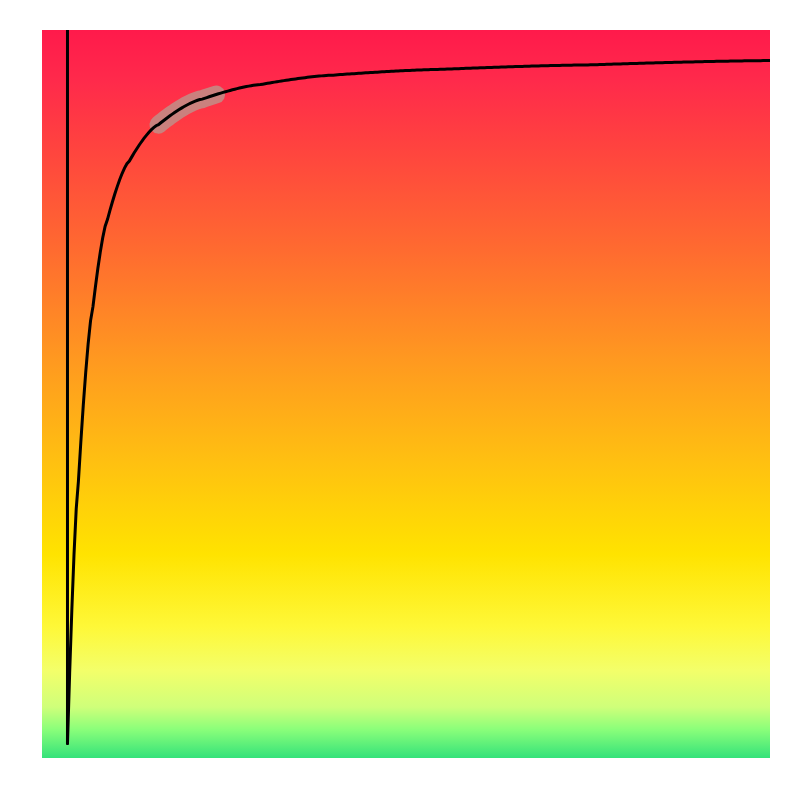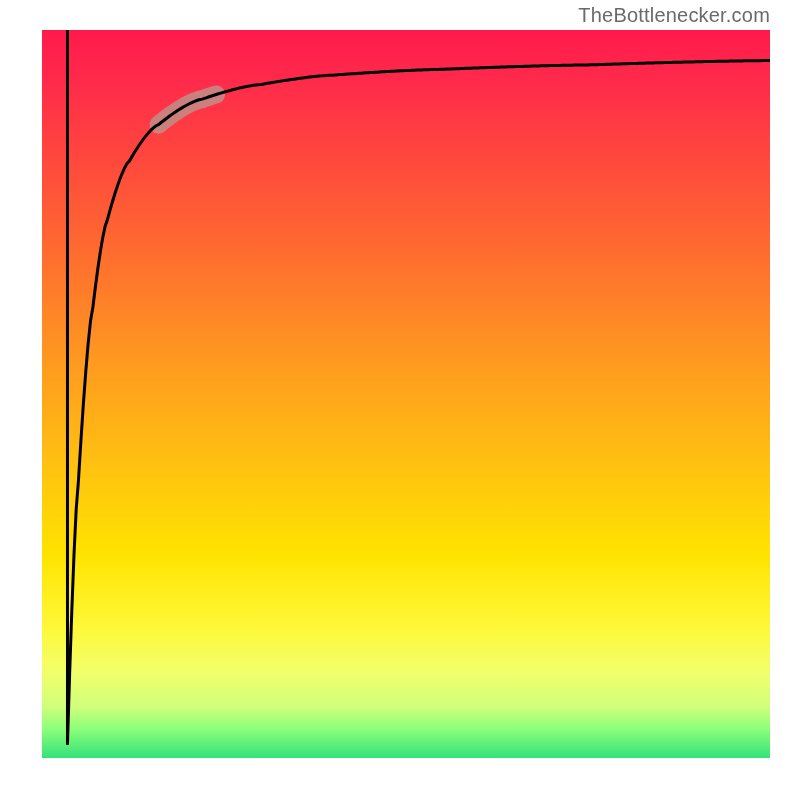--- a/index.html
+++ b/index.html
@@ -59,21 +59,20 @@
     color: #6a6a6a;
     font-size: 20px;
     letter-spacing: 0.2px;
   }
 </style>
 </head>
 <body>
 
 <div class="stage">
 
-  <div class="source-label">TheBottlenecker.com</div>
 
   <div class="plot-box">
     <div class="grad-bg"></div>
 
     <svg id="curveSvg" class="curve-layer" viewBox="0 0 728 728" preserveAspectRatio="none">
 
     <rect x="-12" y="0" width="12" height="728" fill="#000000"></rect>
         <rect x="-12" y="728" width="740" height="12" fill="#000000"></rect>
         <path d="M 116.48 94.64 L 118.78 92.78 L 121.08 90.97 L 123.38 89.19 L 125.68 87.46 L 127.97 85.78 L 130.27 84.14 L 132.57 82.55 L 134.87 81.01 L 137.17 79.53 L 139.47 78.11 L 141.77 76.75 L 144.07 75.46 L 146.37 74.23 L 148.67 73.09 L 150.96 72.04 L 153.26 71.08 L 155.56 70.25 L 157.86 69.57 L 160.16 69.16 L 162.49 68.35 L 164.82 67.56 L 167.15 66.77 L 169.48 66.01 L 171.81 65.25 L 174.14 64.52" fill="none" stroke="#c48a84" stroke-width="18" stroke-linecap="round" opacity="0.9"></path>
         <path d="M 25.48 0.00 L 25.48 713.44" fill="none" stroke="#000000" stroke-width="3" stroke-linecap="round"></path>

